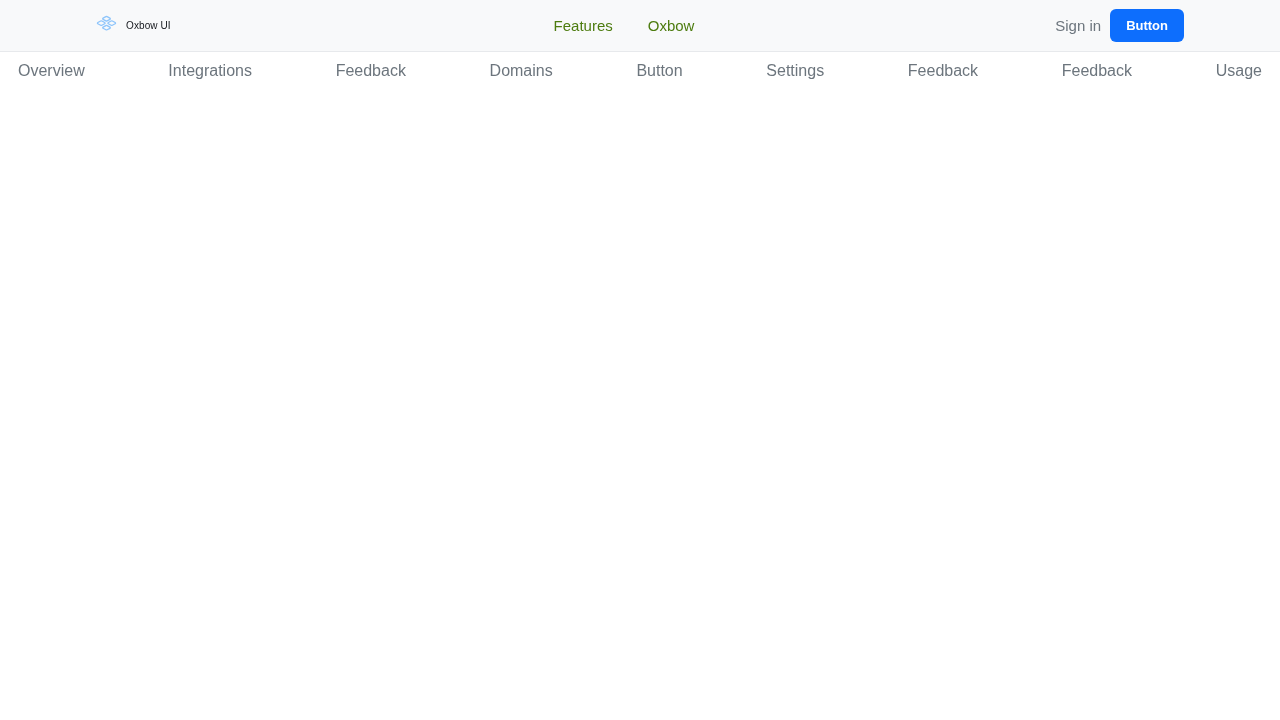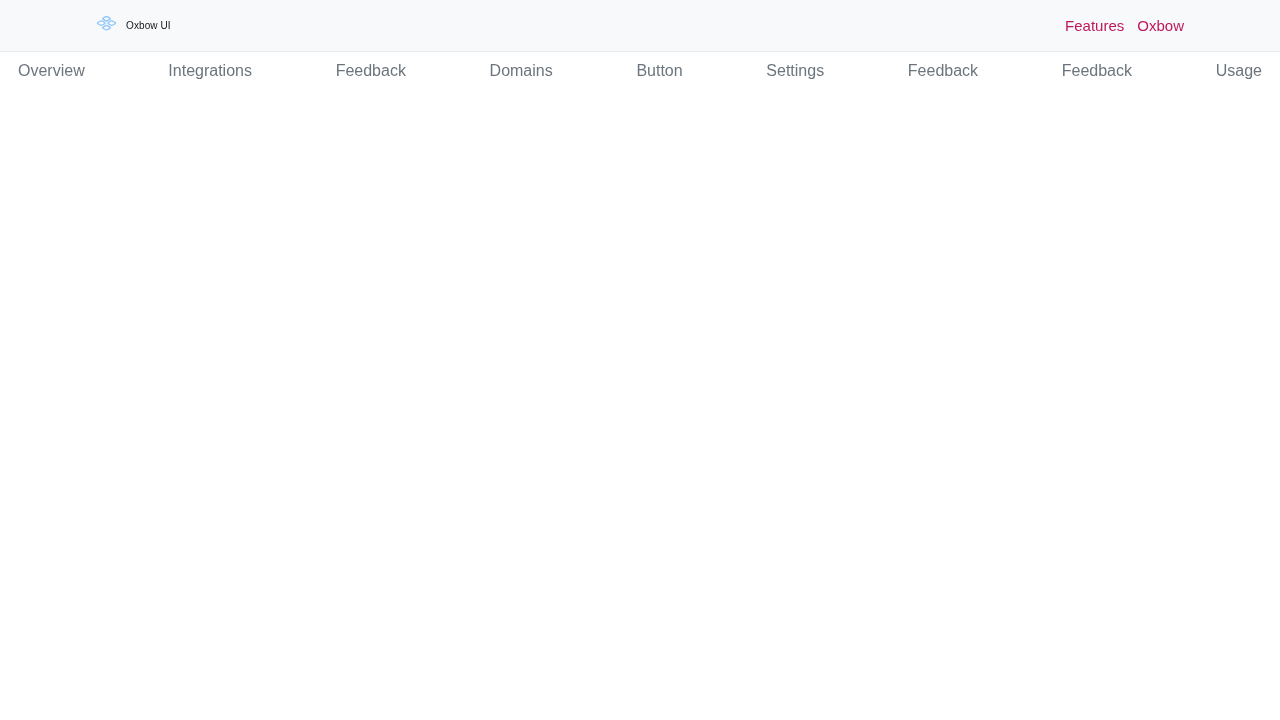--- a/index.html
+++ b/index.html
@@ -54,23 +54,24 @@
   
   .primary-nav {
     display: flex;
     align-items: center;
     gap: 13px;
     flex: 0 0 auto;
   }
   .primary-nav a {
     font-size: 15px;
     line-height: 1;
-    color: #be185d;
+    color: #4d7c0f;
     text-decoration: none;
     white-space: nowrap;
+    margin-left: 22px;
   }
 
   
   .header-actions {
     display: flex;
     align-items: center;
     gap: 9px;
     flex: 0 0 auto;
   }
   .signin-link {
@@ -133,20 +134,24 @@
       </svg>
     </span>
     <span class="brand-name">Oxbow UI</span>
   </a>
 
   <nav class="primary-nav">
     <a href="#">Features</a>
     <a href="#">Oxbow</a>
   </nav>
 
+  <div class="header-actions">
+    <a class="signin-link" href="#">Sign in</a>
+    <button class="cta-button" type="button">Button</button>
+  </div>
 
 </header>
 
 <nav class="secondary-nav">
   <a href="#">Overview</a>
   <a href="#">Integrations</a>
   <a href="#">Feedback</a>
   <a href="#">Domains</a>
   <a href="#">Button</a>
   <a href="#">Settings</a>

